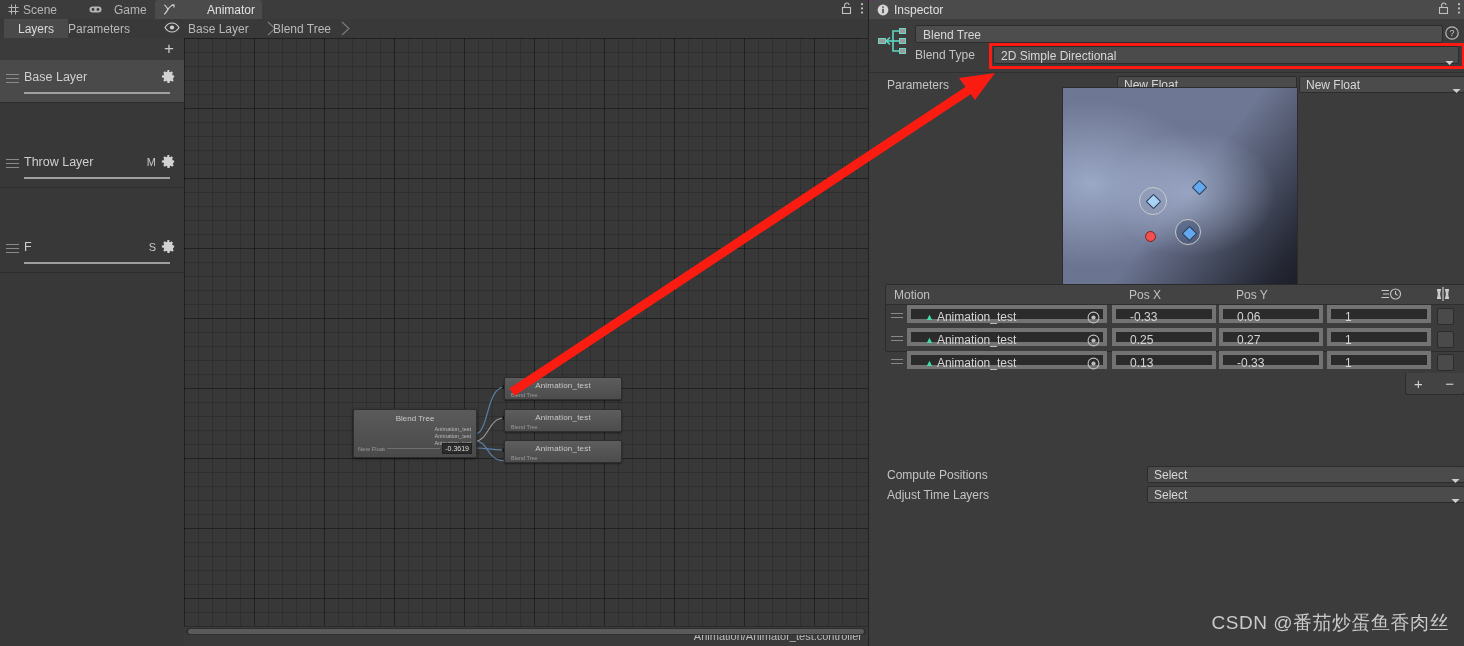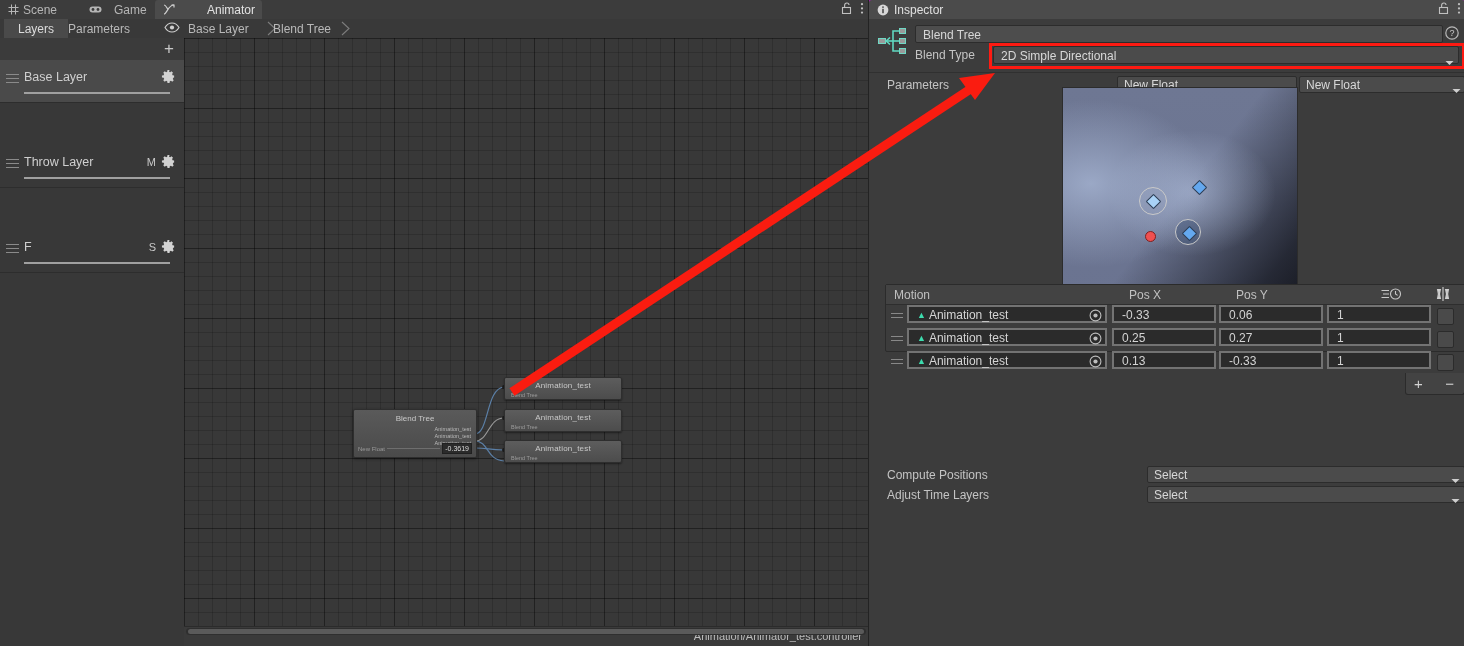--- a/index.html
+++ b/index.html
@@ -110,21 +110,21 @@
   .bp-ring.filled{background:rgba(60,80,115,.45);}
   #bp-red{position:absolute;width:9px;height:9px;border-radius:50%;background:#f05050;border:1px solid #7e2020;}
 
   
   #motion-table{position:absolute;left:16px;top:265px;width:580px;height:68px;background:#3c3c3c;border:1px solid #2b2b2b;box-sizing:border-box;border-radius:2px;}
   #motion-header{position:absolute;left:0;top:0;width:578px;height:19px;background:#434343;border-bottom:1px solid #2e2e2e;}
   #motion-header .h{position:absolute;top:3px;font-size:12px;color:#c0c0c0;}
   .mrow{position:absolute;left:0;width:578px;height:22px;}
   .mgrip{position:absolute;left:5px;top:8px;width:12px;height:6px;}
   .mgrip i{display:block;height:1px;background:#888;margin-bottom:3px;}
-  .mfield{position:absolute;background:#2b2b2b;border:2px solid #737373;border-radius:0;height:18px;line-height:17px;color:#d4d4d4;font-size:12px;box-sizing:border-box;padding-left:8px;}
+  .mfield{position:absolute;background:#2b2b2b;border:4px solid #737373;border-radius:0;height:18px;line-height:17px;color:#d4d4d4;font-size:12px;box-sizing:border-box;padding-left:14px;}
   .mot-obj{left:21px;width:200px;}
   .mot-obj .triangle{display:inline-block;color:#3ddcae;font-size:9px;margin-right:3px;vertical-align:1px;}
   .mot-obj .picker{position:absolute;right:3px;top:2px;}
   .posx{left:226px;width:104px;}
   .posy{left:333px;width:104px;}
   .tscale{left:441px;width:104px;}
   .mirror-box{position:absolute;left:551px;top:3px;width:15px;height:15px;background:#4a4a4a;border:1px solid #2b2b2b;border-radius:2px;}
   #motion-footer{position:absolute;right:-1px;top:88px;width:58px;height:21px;background:#434343;border:1px solid #2b2b2b;border-top:none;border-bottom-left-radius:3px;border-bottom-right-radius:3px;}
   #btn-add{position:absolute;left:8px;top:2px;font-size:15px;color:#d3d3d3;line-height:17px;}
   #btn-rem{position:absolute;right:10px;top:2px;font-size:15px;color:#d3d3d3;line-height:17px;}
@@ -551,20 +551,21 @@
       <span class="opt-label" style="left:18px;top:469px;">Adjust Time Layers</span>
       <div class="opt-dd" style="left:278px;top:467px;width:318px;">
         <span>Select</span>
         <span class="arr">
           <svg width="9" height="6" viewBox="0 0 9 6">
               <path d="M0.5 1 L4.5 5 L8.5 1Z" fill="#cfcfcf"></path>
             </svg>
         </span>
       </div>
 
+      <span id="watermark">CSDN @番茄炒蛋鱼香肉丝</span>
     </div>
 
     <div id="blendtype-hl"></div>
   </div>
 
   <svg id="red-arrow">
     <g>
       <line x1="512" y1="392" x2="978" y2="84" stroke="#fa1c10" stroke-width="9" stroke-linecap="butt"></line>
       <polygon points="995,73 959,78 975,100" fill="#fa1c10"></polygon>
     </g>

